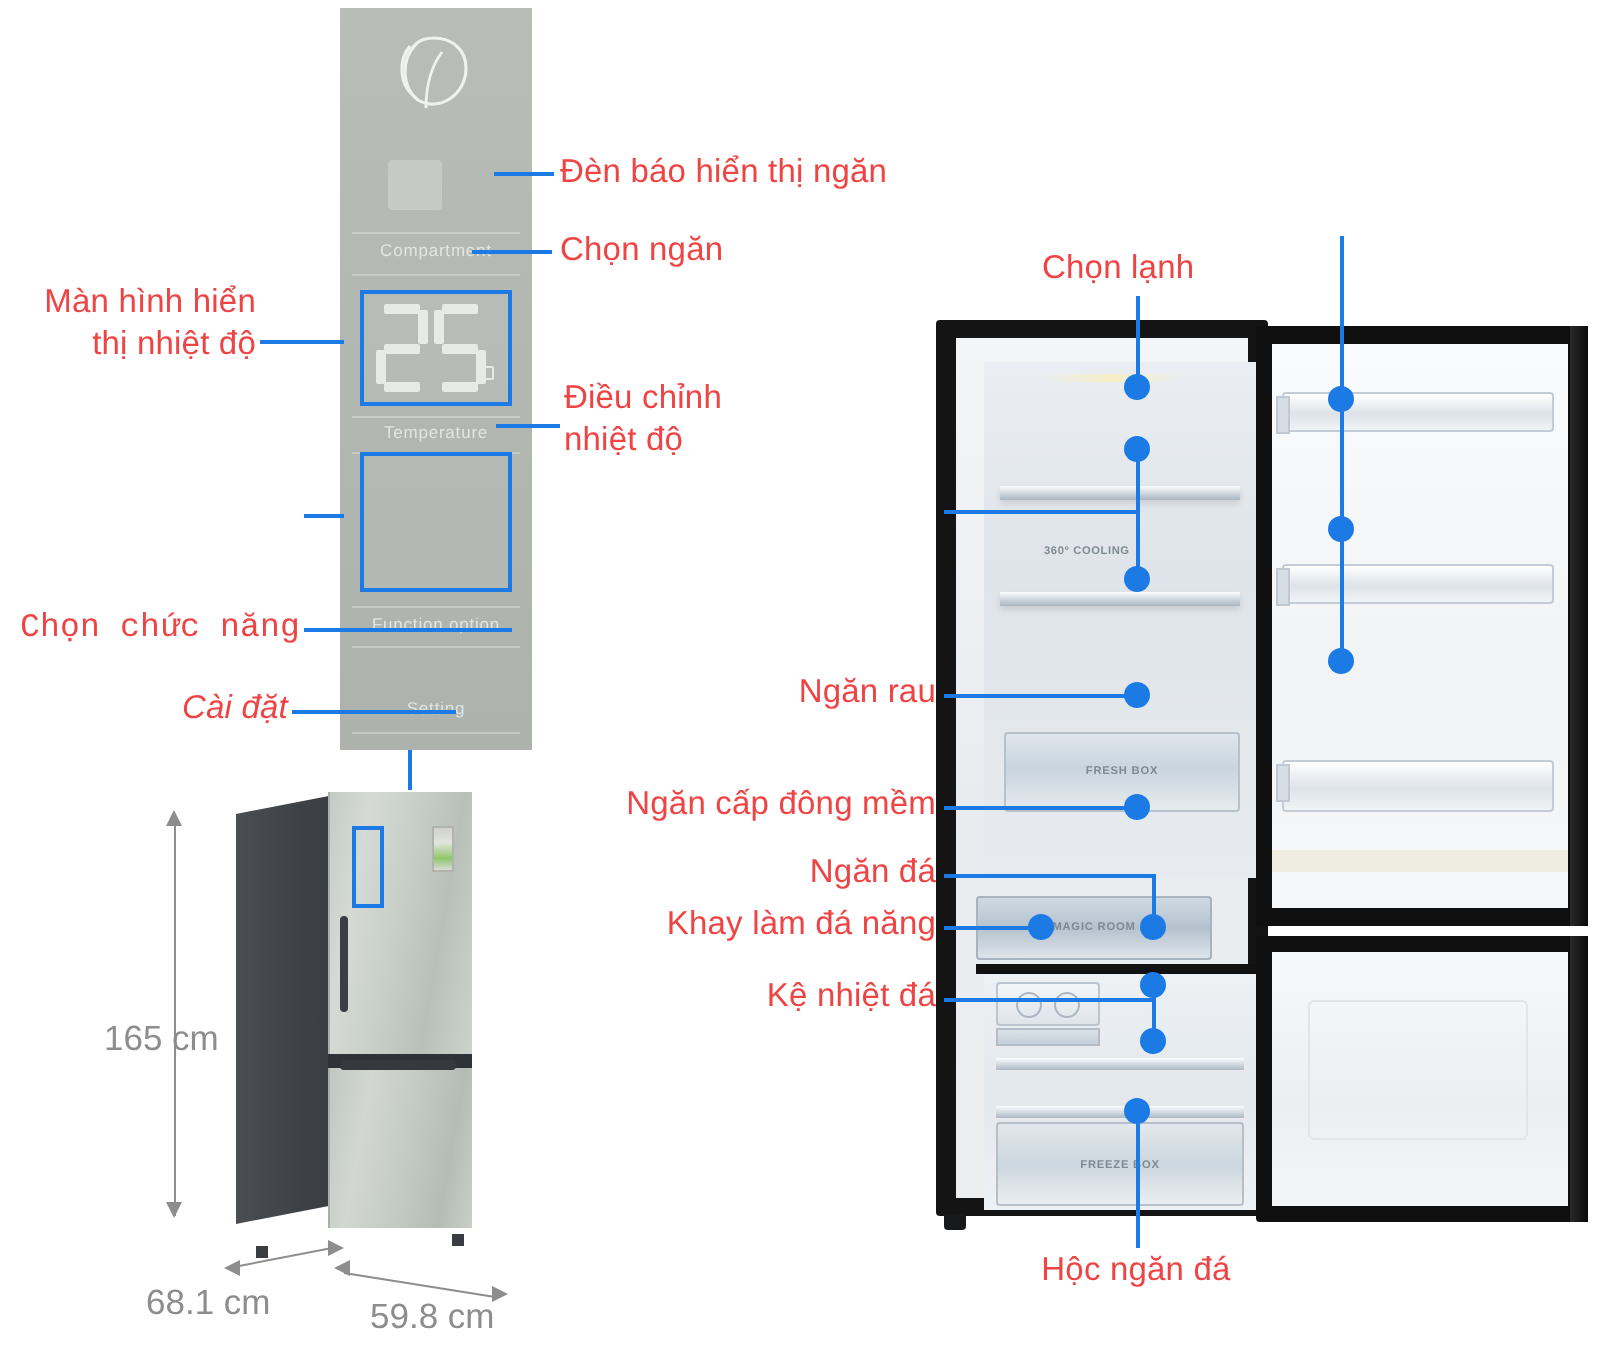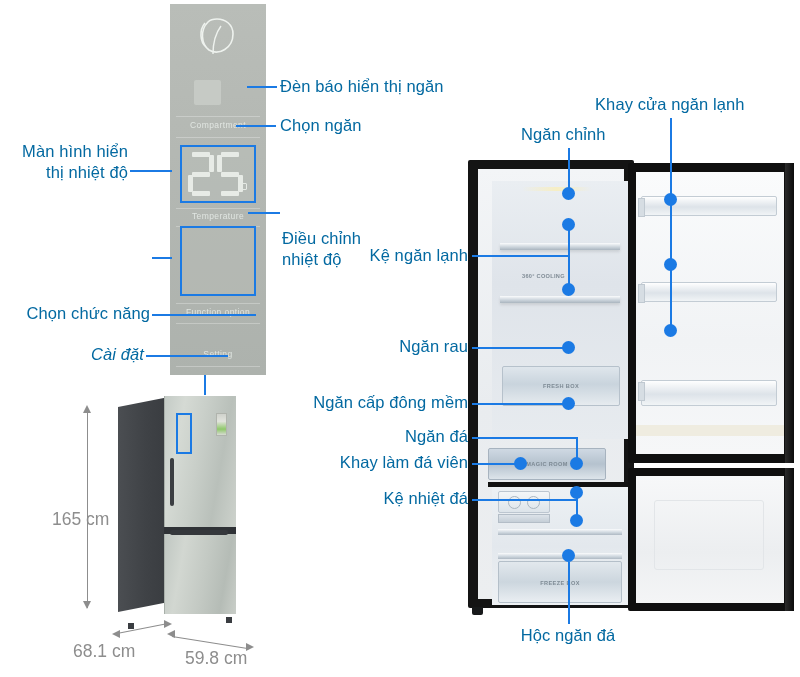--- a/index.html
+++ b/index.html
@@ -11,21 +11,21 @@
   #stage {
     position: relative;
     width: 800px; height: 677px;
     background: #ffffff;
     overflow: hidden;
   }
 
   
   .lbl {
     position: absolute;
-    color: #0369a1;
+    color: #ef4444;
     font-size: 16.5px;
     line-height: 21px;
     white-space: pre;
     letter-spacing: .1px;
   }
   .lbl.r { text-align: right; }
   .lbl.c { text-align: center; }
 
   
   .lead-h, .lead-v {
@@ -420,23 +420,23 @@
   <div class="lead-h" style="left:152px; top:257px; width:20px;"></div>
   <div class="lead-h" style="left:152px; top:314px; width:104px;"></div>
   <div class="lead-h" style="left:146px; top:355px; width:82px;"></div>
   <div class="lead-v" style="left:204px; top:375px; height:20px;"></div>
   <div class="lead-v" style="left:204px; top:375px; height:1.6px; width:1.6px;"></div>
 
   <div class="lbl" style="left:280px; top:76px;">Đèn báo hiển thị ngăn</div>
   <div class="lbl" style="left:280px; top:115px;">Chọn ngăn</div>
   <div class="lbl r" style="left:0px; top:141px; width:128px;">Màn hình hiển
 thị nhiệt độ</div>
-  <div class="lbl" style="left:282px; top:189px;margin-top:39px;">Điều chỉnh
+  <div class="lbl" style="left:282px; top:189px;">Điều chỉnh
 nhiệt độ</div>
-  <div class="lbl r" style="left:0px; top:303px; width:150px;">Chọn chức năng</div>
+  <div class="lbl r" style="left:0px; top:303px; width:150px;font-family:Liberation Mono, monospace;">Chọn chức năng</div>
   <div class="lbl r" style="left:0px; top:344px; width:144px;font-style:italic;">Cài đặt</div>
 
   <div id="mini">
     <div class="side"></div>
     <div class="front-top"></div>
     <div class="gap"></div>
     <div class="front-bot"></div>
     <div class="handle-v"></div>
     <div class="handle-h"></div>
     <div class="energy"></div>
@@ -509,50 +509,48 @@
     </div>
 
     <div class="door-bot">
       <div class="door-bot-inner">
         <div class="door-emboss"></div>
       </div>
       <div class="door-edge"></div>
     </div>
   </div>
 
-  <div class="lbl" style="left:521px; top:124px;">Ngăn chỉnh</div>
+  <div class="lbl" style="left:521px; top:124px;">Chọn lạnh</div>
   <div class="lead-v" style="left:568px; top:148px; height:45px;"></div>
   <div class="dot" style="left:562px; top:187px;"></div>
 
-  <div class="lbl" style="left:595px; top:94px;">Khay cửa ngăn lạnh</div>
   <div class="lead-v" style="left:670px; top:118px; height:212px;"></div>
   <div class="dot" style="left:664px; top:193px;"></div>
   <div class="dot" style="left:664px; top:258px;"></div>
   <div class="dot" style="left:664px; top:324px;"></div>
 
-  <div class="lbl r" style="left:320px; top:245px; width:148px;">Kệ ngăn lạnh</div>
   <div class="lead-h" style="left:472px; top:255px; width:96px;"></div>
   <div class="lead-v" style="left:568px; top:222px; height:66px;"></div>
   <div class="dot" style="left:562px; top:218px;"></div>
   <div class="dot" style="left:562px; top:283px;"></div>
 
   <div class="lbl r" style="left:330px; top:336px; width:138px;">Ngăn rau</div>
   <div class="lead-h" style="left:472px; top:347px; width:96px;"></div>
   <div class="dot" style="left:562px; top:341px;"></div>
 
   <div class="lbl r" style="left:280px; top:392px; width:188px;">Ngăn cấp đông mềm</div>
   <div class="lead-h" style="left:472px; top:403px; width:96px;"></div>
   <div class="dot" style="left:562px; top:397px;"></div>
 
   <div class="lbl r" style="left:300px; top:426px; width:168px;">Ngăn đá</div>
   <div class="lead-h" style="left:472px; top:437px; width:105px;"></div>
   <div class="lead-v" style="left:576px; top:437px; height:25px;"></div>
   <div class="dot" style="left:570px; top:457px;"></div>
 
-  <div class="lbl r" style="left:286px; top:452px; width:182px;">Khay làm đá viên</div>
+  <div class="lbl r" style="left:286px; top:452px; width:182px;">Khay làm đá năng</div>
   <div class="lead-h" style="left:472px; top:463px; width:49px;"></div>
   <div class="dot" style="left:514px; top:457px;"></div>
 
   <div class="lbl r" style="left:310px; top:488px; width:158px;">Kệ nhiệt đá</div>
   <div class="lead-h" style="left:472px; top:499px; width:105px;"></div>
   <div class="lead-v" style="left:576px; top:492px; height:30px;"></div>
   <div class="dot" style="left:570px; top:486px;"></div>
   <div class="dot" style="left:570px; top:514px;"></div>
 
   <div class="lead-v" style="left:568px; top:562px; height:62px;"></div>

